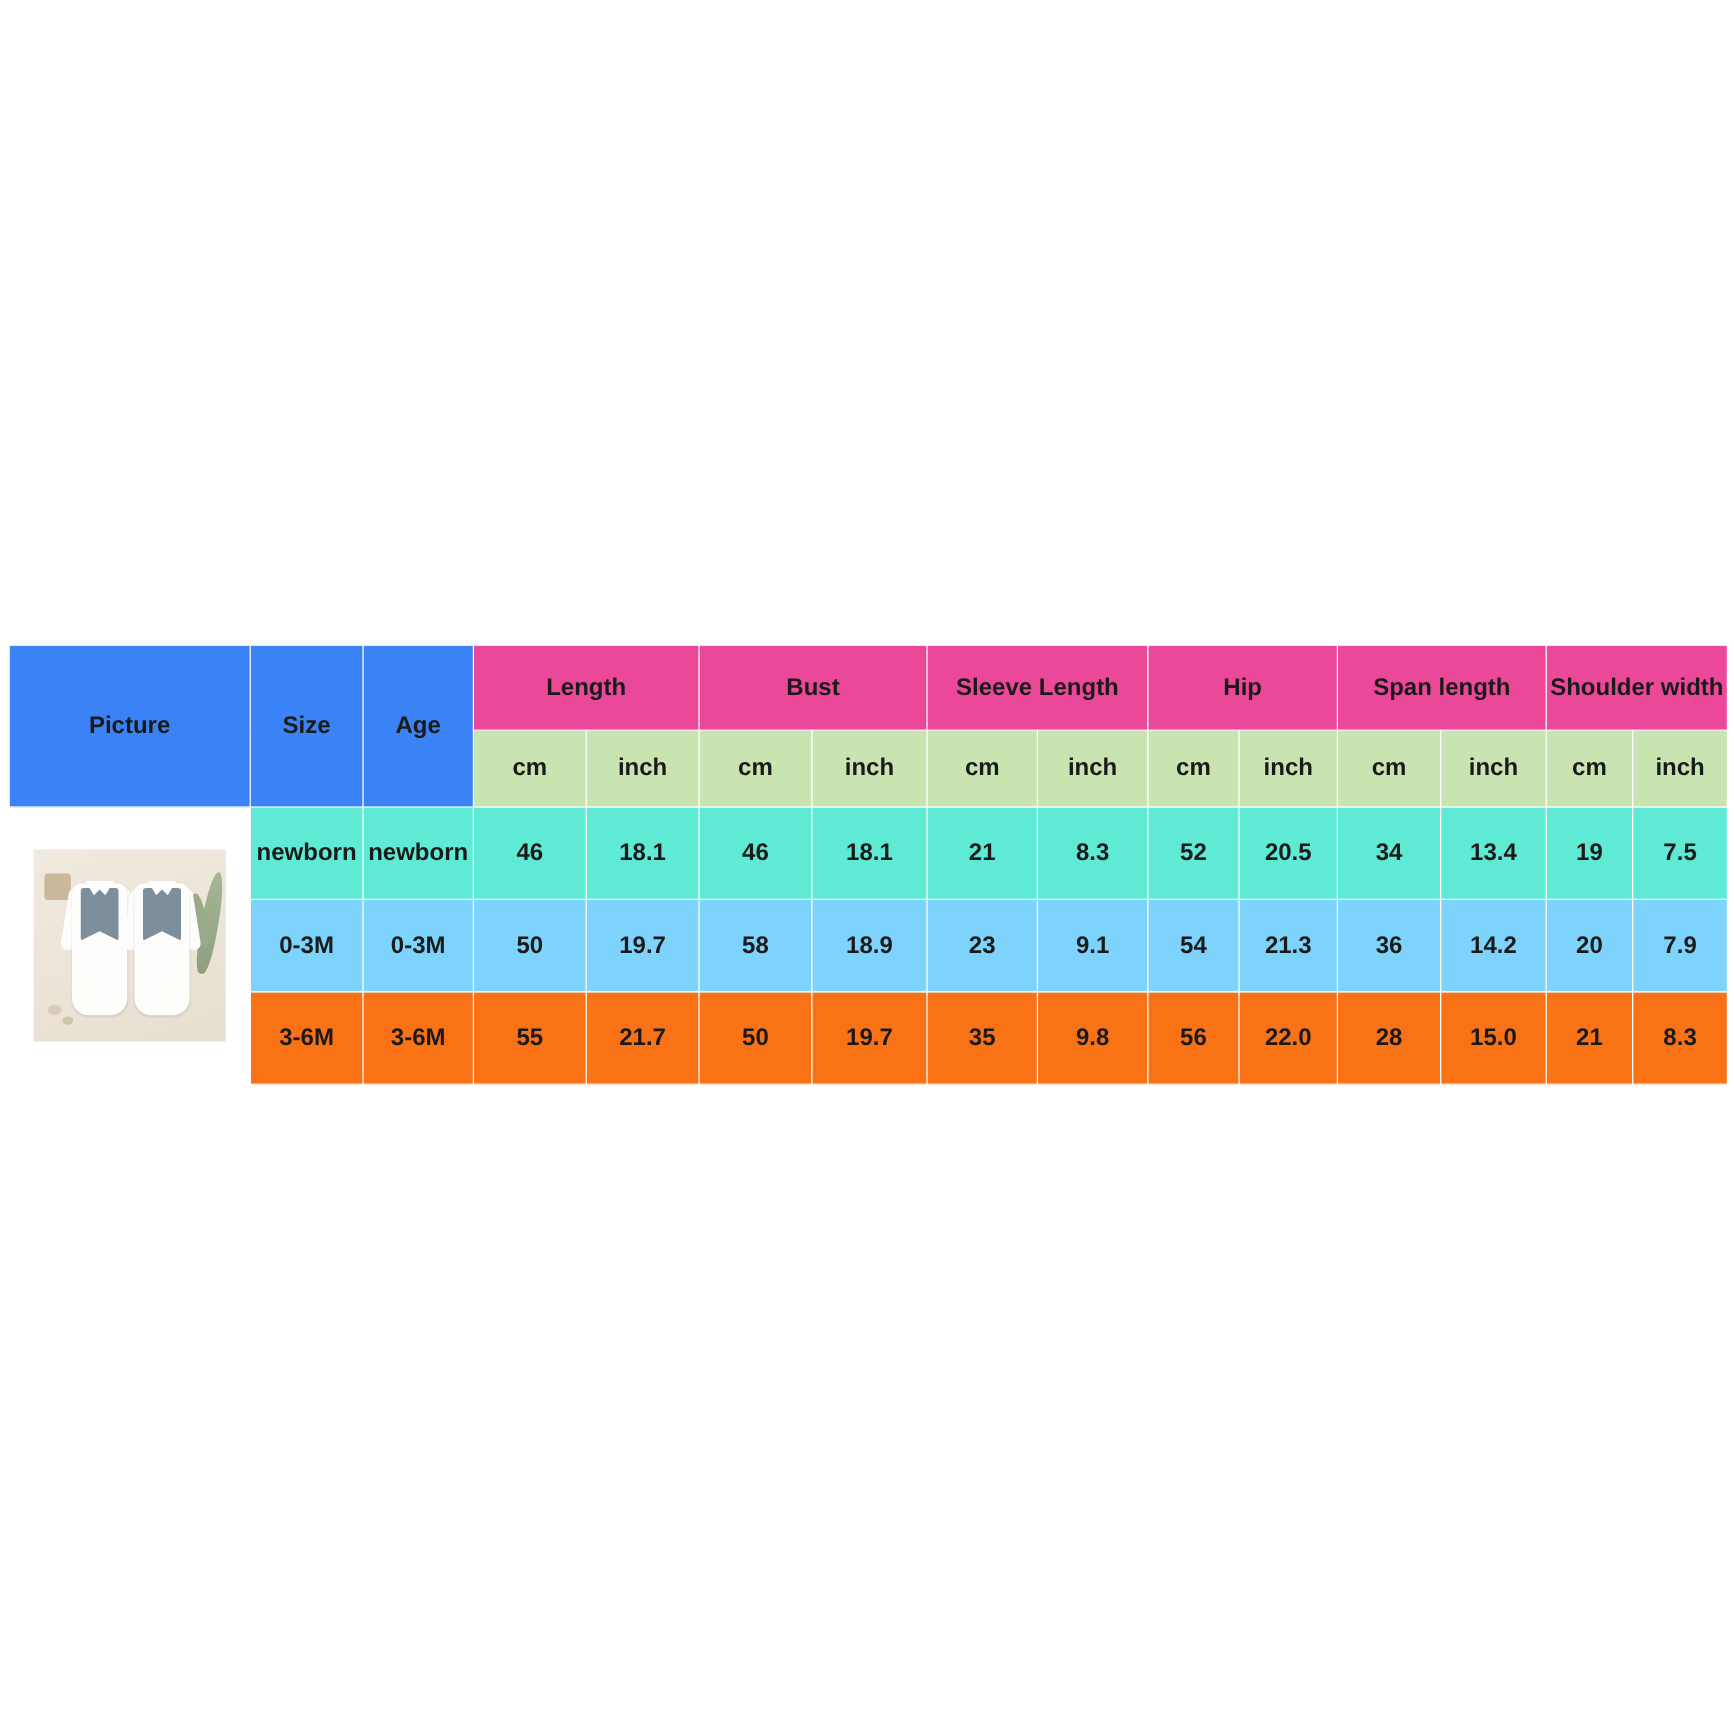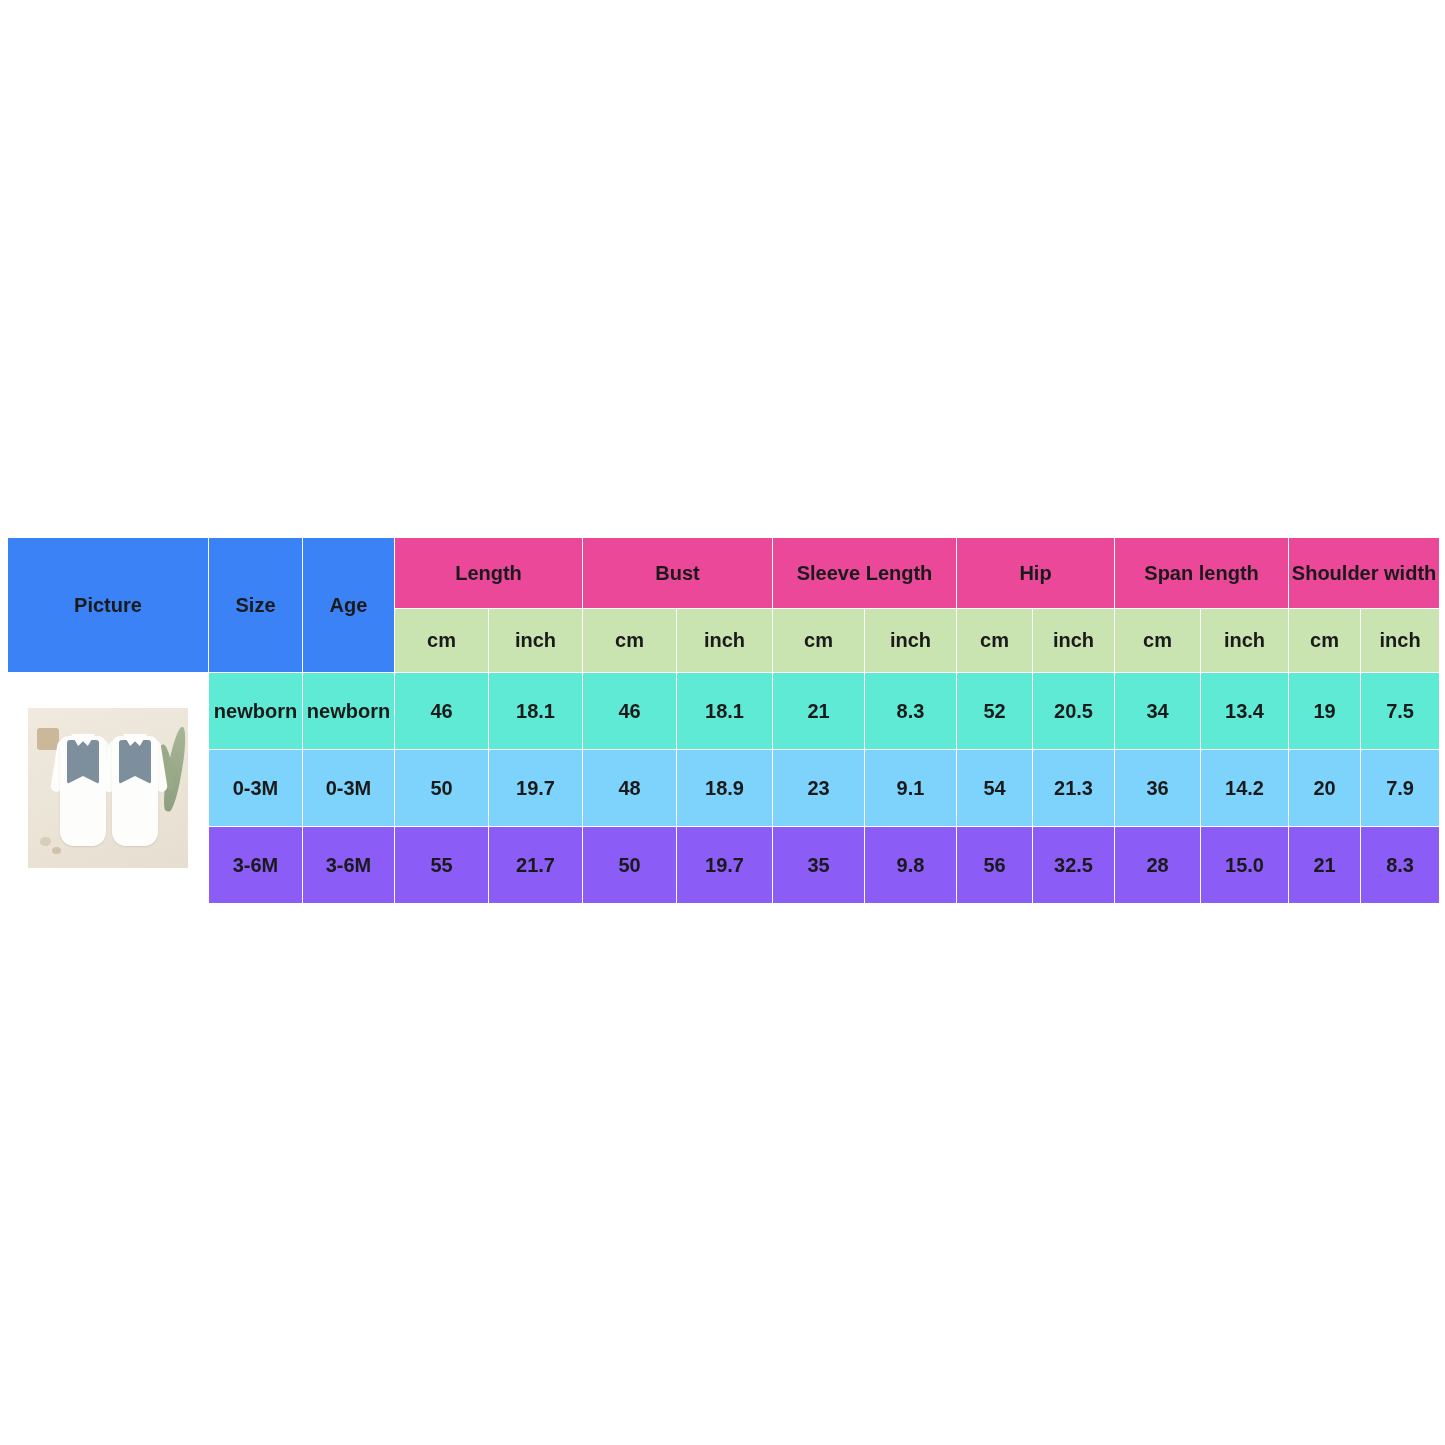--- a/index.html
+++ b/index.html
@@ -48,21 +48,21 @@
     font-size: 20px;
     margin-left: 35px;
   }
   .hdr-left {
     background: #3b82f6;
     font-size: 21px;
   }
   
   .row-a td { background: #5eead4; height: 76px; }
   .row-b td { background: #7dd3fc; height: 76px; }
-  .row-c td { background: #8b5cf6; height: 76px; }
+  .row-c td { background: #f97316; height: 76px; }
   .pic-cell {
     background: #ffffff !important;
     padding: 0 !important;
     vertical-align: middle;
   }
   .pic-box {
     width: 100%;
     height: 228px;
     display: flex;
     align-items: center;
@@ -290,42 +290,42 @@
         <td>34</td>
         <td>13.4</td>
         <td>19</td>
         <td>7.5</td>
       </tr>
       <tr class="row-b">
         <td>0-3M</td>
         <td>0-3M</td>
         <td>50</td>
         <td>19.7</td>
-        <td>48</td>
+        <td>58</td>
         <td>18.9</td>
         <td>23</td>
         <td>9.1</td>
         <td>54</td>
         <td>21.3</td>
         <td>36</td>
         <td>14.2</td>
         <td>20</td>
         <td>7.9</td>
       </tr>
       <tr class="row-c">
         <td>3-6M</td>
         <td>3-6M</td>
         <td>55</td>
         <td>21.7</td>
         <td>50</td>
         <td>19.7</td>
         <td>35</td>
         <td>9.8</td>
         <td>56</td>
-        <td>32.5</td>
+        <td>22.0</td>
         <td>28</td>
         <td>15.0</td>
         <td>21</td>
         <td>8.3</td>
       </tr>
     </tbody>
   </table>
 </div>
 
 </body></html>

